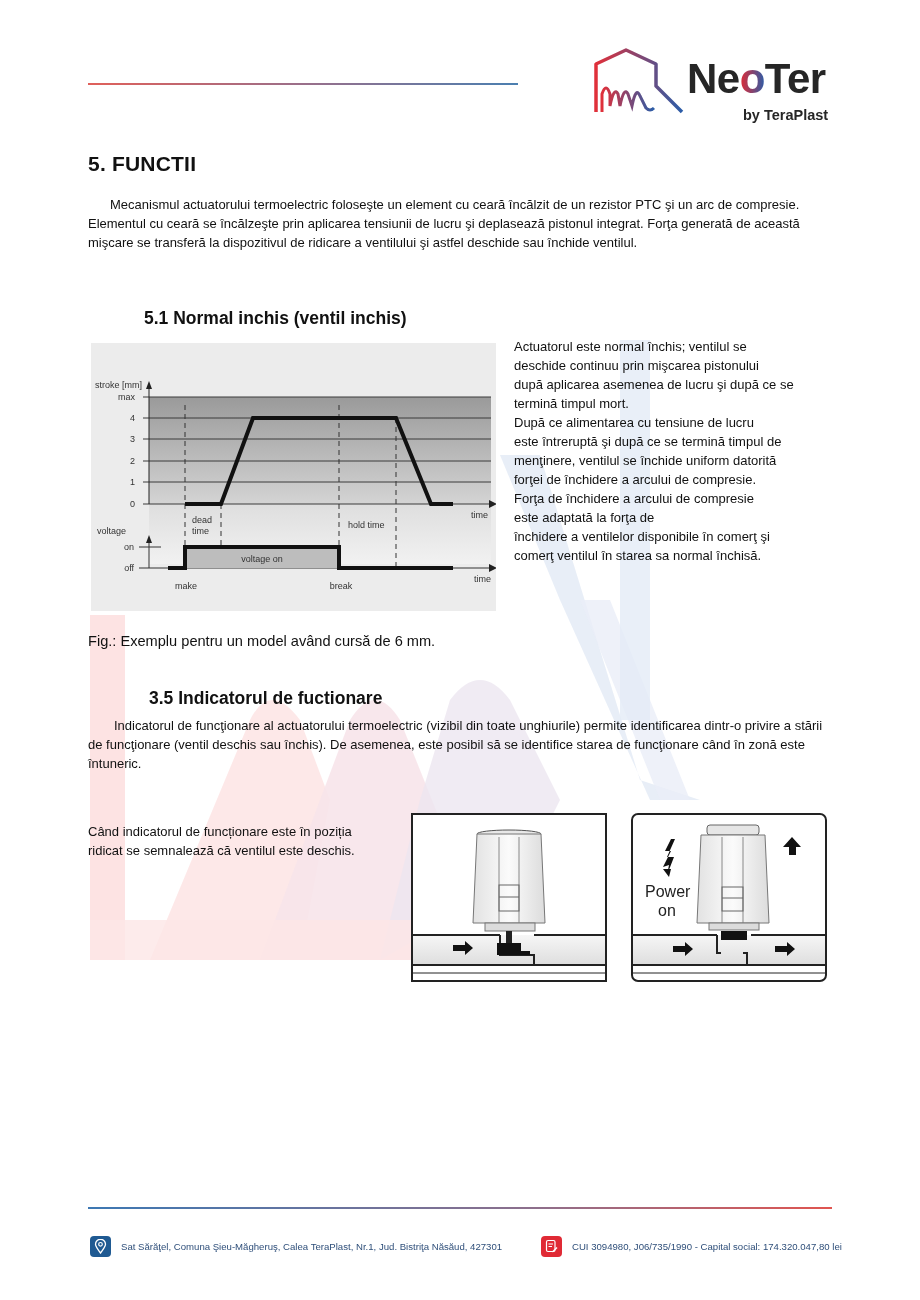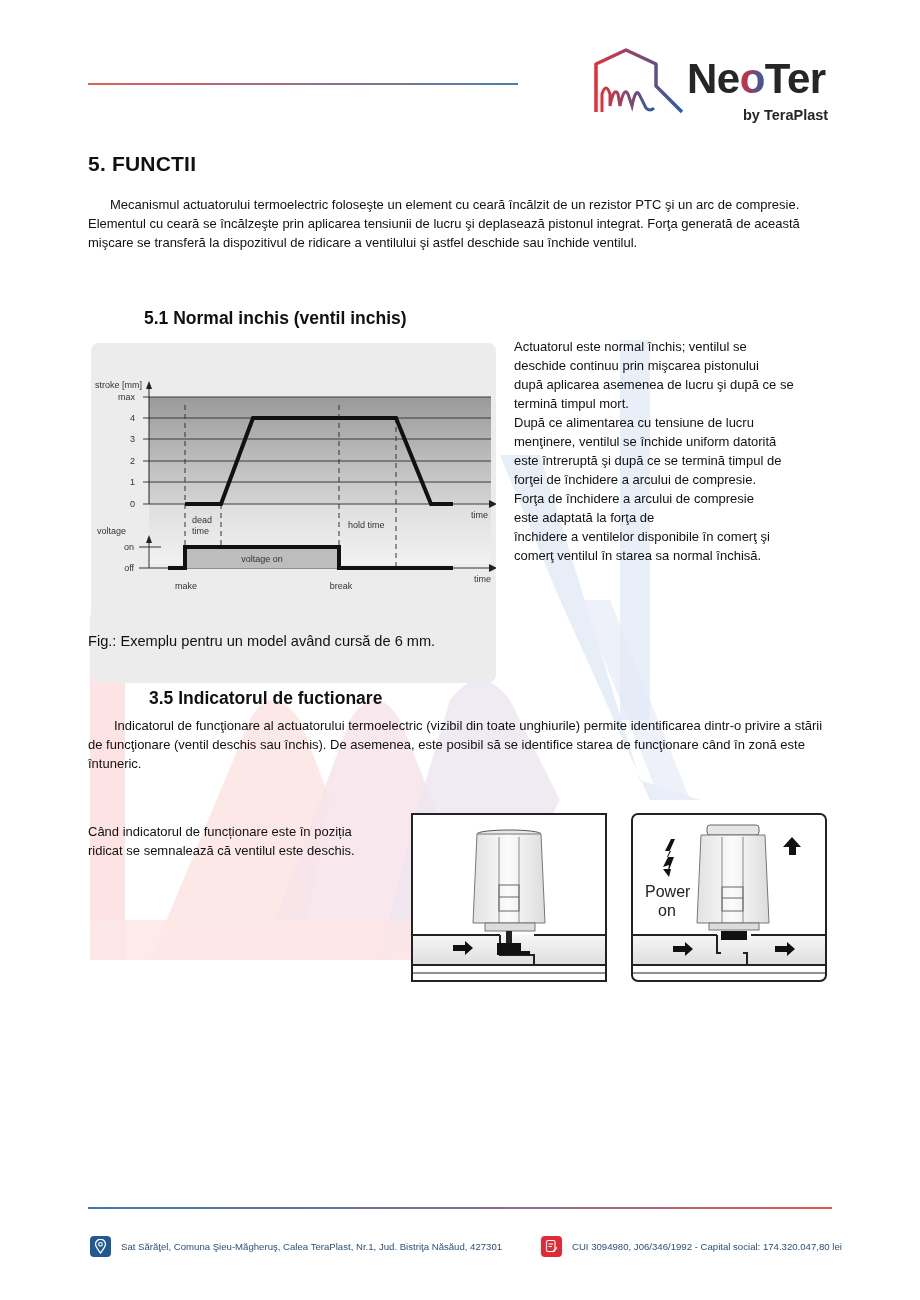--- a/index.html
+++ b/index.html
@@ -20,21 +20,21 @@
 
   .content { position: absolute; left: 0; top: 0; width: 920px; z-index: 2; }
 
   .h1 { position: absolute; left: 88px; top: 152px; font-size: 21px; font-weight: bold; letter-spacing: 0.2px; }
   .para { position: absolute; font-size: 13px; line-height: 19px; color: #111; }
   .p-intro { left: 88px; top: 195px; width: 750px; text-indent: 22px; }
   .h2 { position: absolute; font-size: 17.5px; font-weight: bold; }
   .h2-51 { left: 144px; top: 308px; }
   .h2-53 { left: 149px; top: 688px; }
 
-  .chart { position: absolute; left: 91px; top: 343px; width: 405px; height: 340px; background: #ececec; border-radius: 8px; }
+  .chart { position: absolute; left: 91px; top: 343px; width: 405px; height: 268px; background: #ececec; }
 
   .p-right { left: 514px; top: 337px; width: 330px; }
   .caption { position: absolute; left: 88px; top: 628px; font-size: 14.6px; line-height: 26px; }
   .p-53 { left: 88px; top: 716px; width: 750px; text-indent: 26px; }
   .p-open { left: 88px; top: 822px; width: 300px; }
 
   .fig-box { position: absolute; top: 813px; width: 196px; height: 169px; background: #fff; border: 2px solid #222; }
   .fig-closed { left: 411px; }
   .fig-open { left: 631px; border-radius: 7px; }
 
@@ -151,22 +151,22 @@
       <text x="383" y="239" font-size="9" fill="#333">time</text>
     </svg>
   </div>
 
   <div class="para p-right">
     <div> Actuatorul este  normal închis; ventilul se</div>
     <div>deschide continuu prin mişcarea pistonului</div>
     <div>după aplicarea asemenea de lucru şi după ce se</div>
     <div>termină timpul mort.</div>
     <div>După ce alimentarea cu tensiune de lucru</div>
+    <div>este întreruptă şi după ce se termină timpul de</div>
     <div>menţinere, ventilul se închide uniform datorită</div>
-    <div>este întreruptă şi după ce se termină timpul de</div>
     <div>forţei de închidere a arcului de compresie.</div>
     <div>Forţa de închidere a arcului de compresie</div>
     <div>este adaptată la forţa de</div>
     <div>închidere a ventilelor disponibile în comerţ şi</div>
     <div>comerţ ventilul în starea sa normal închisă.</div>
   </div>
 
   <div class="caption">Fig.: Exemplu pentru un model având cursă de 6 mm.</div>
 
   <div class="h2 h2-53">3.5 Indicatorul de fuctionare</div>
@@ -247,14 +247,14 @@
 
 <div class="footer-item footer-cui">
   <div class="footer-badge" style="background:#e02a35;">
     <svg width="13" height="15" viewBox="0 0 13 15">
       <rect x="1.5" y="1.5" width="8.5" height="11" rx="1.5" fill="none" stroke="#fff" stroke-width="1.2"></rect>
       <line x1="3.5" y1="5" x2="8" y2="5" stroke="#fff" stroke-width="1"></line>
       <line x1="3.5" y1="7.5" x2="7" y2="7.5" stroke="#fff" stroke-width="1"></line>
       <path d="M7.5 12 L11.5 8 L12.5 9 L8.5 13 L7.3 13.2 Z" fill="#fff"></path>
     </svg>
   </div>
-  <span class="footer-text">CUI 3094980, J06/346/1992 - Capital social: 174.320.047,80 lei</span>
+  <span class="footer-text">CUI 3094980, J06/735/1990 - Capital social: 174.320.047,80 lei</span>
 </div>
 
 </body></html>

